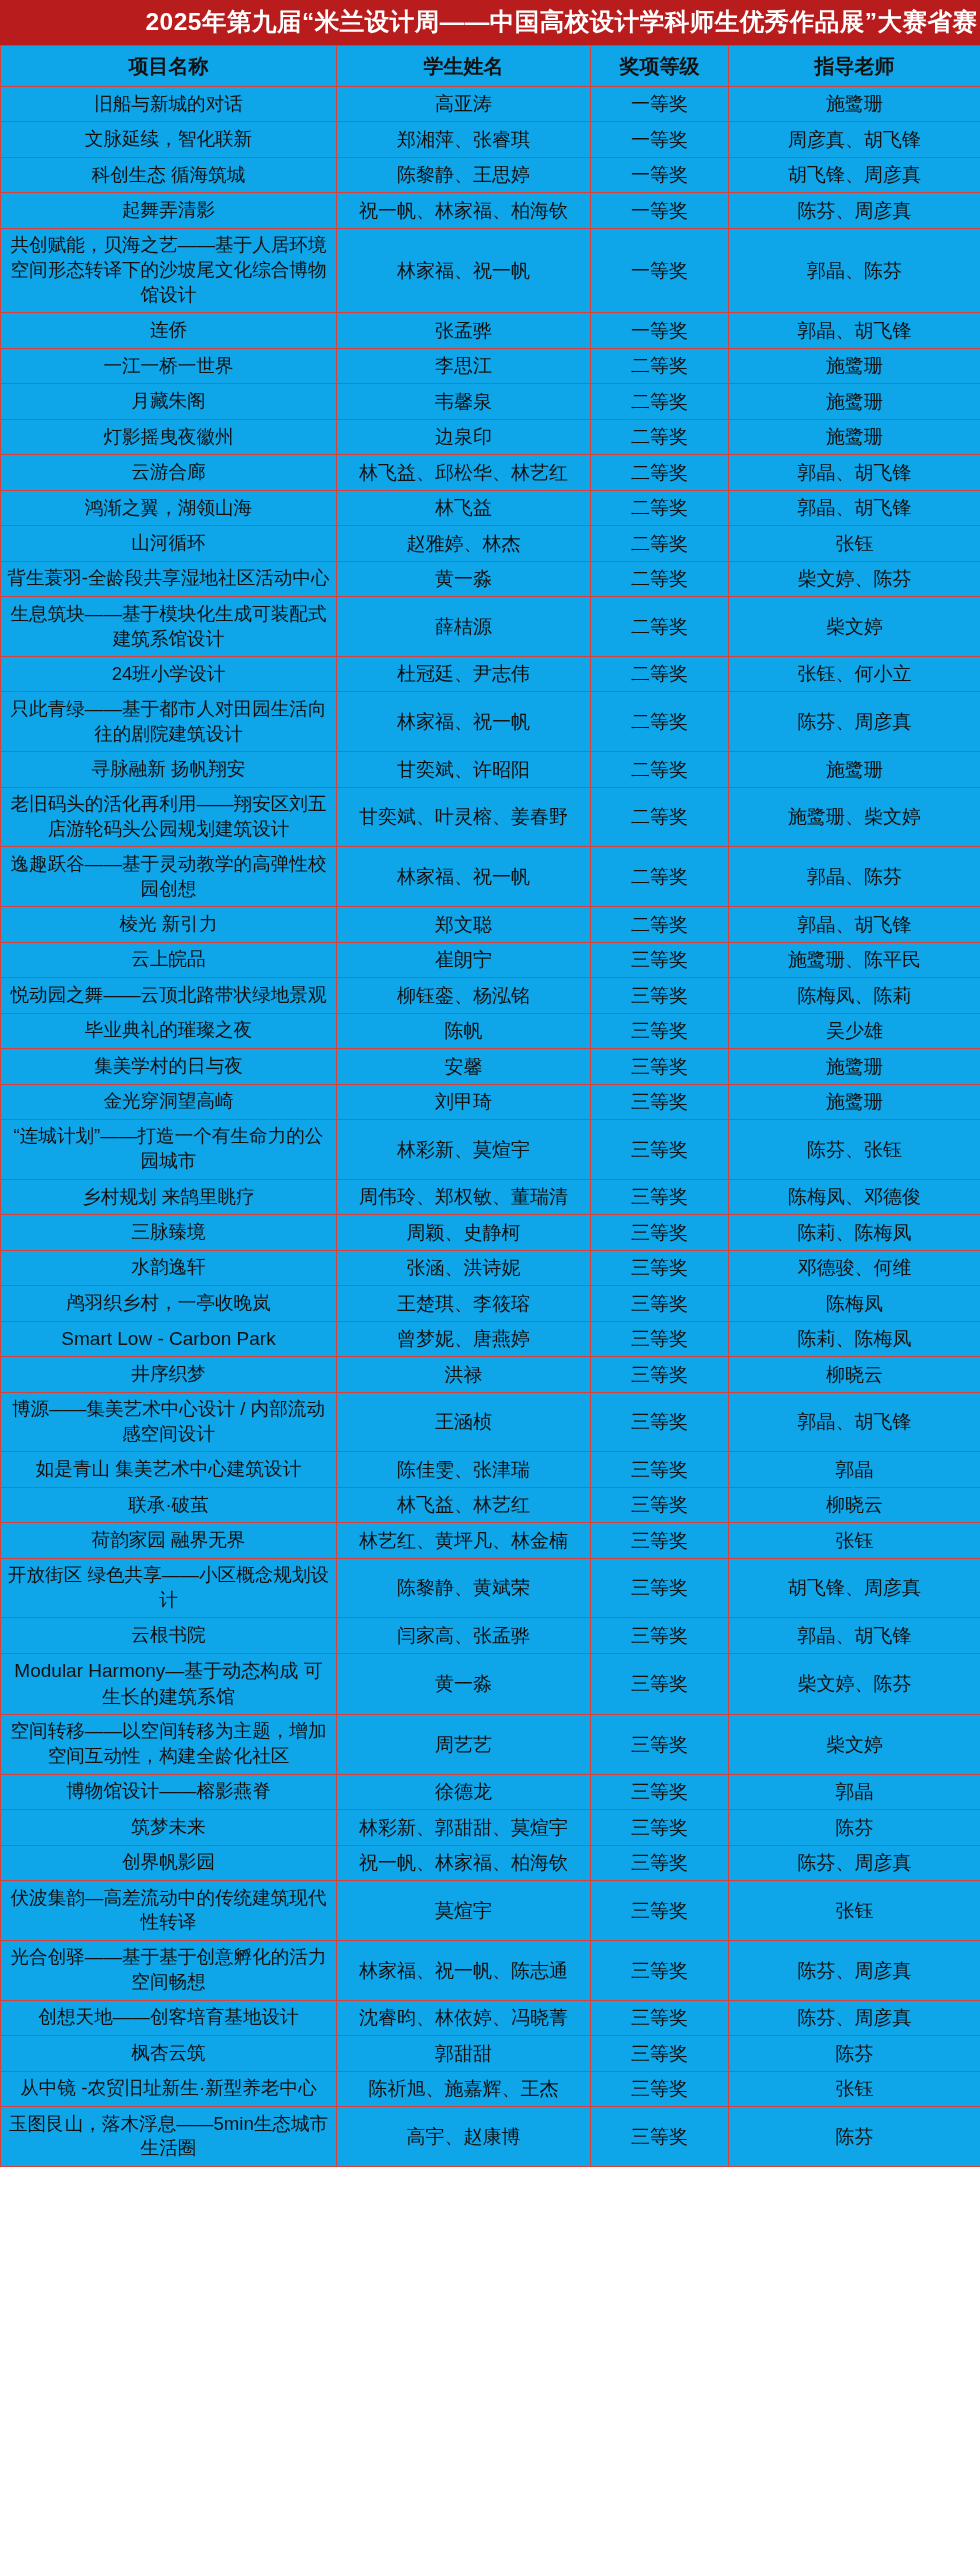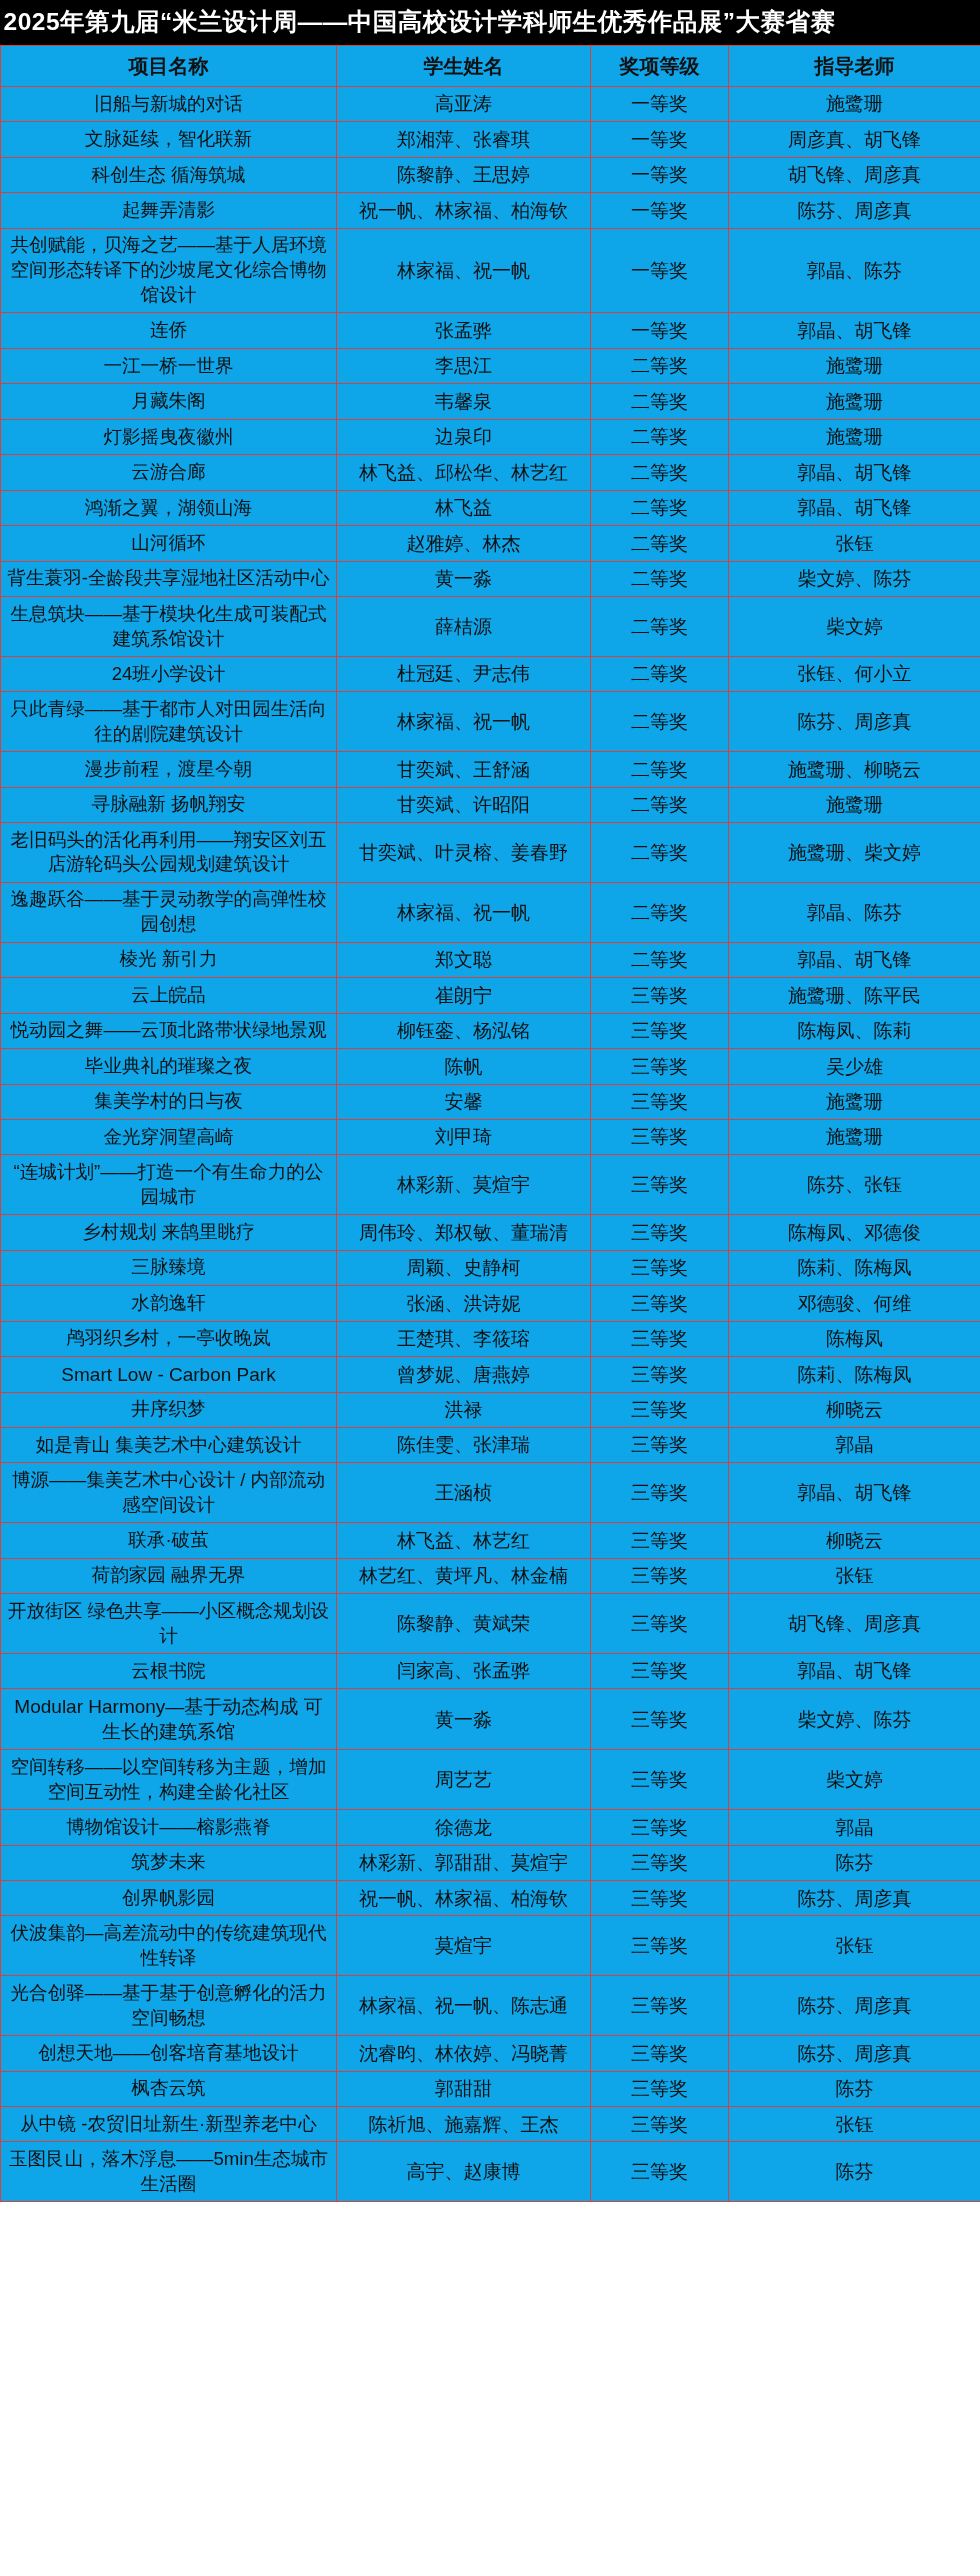--- a/index.html
+++ b/index.html
@@ -10,25 +10,25 @@
   body {
     font-family: "Liberation Sans", "DejaVu Sans", sans-serif;
     width: 981px;
   }
   .sheet {
     width: 981px;
     box-sizing: border-box;
     background: #ffffff;
   }
   .title-bar {
-    background: #000000;
+    background: #b91c1c;
     color: #ffffff;
     font-size: 24.5px;
     font-weight: bold;
-    text-align: left;
+    text-align: right;
     letter-spacing: 0.5px;
     padding: 8.2px 3.6px 9px 3.6px;
     box-sizing: border-box;
     line-height: 1.15;
   }
   table.award-table {
     width: 981px;
     border-collapse: collapse;
     table-layout: fixed;
     background: #0ea5e9;
@@ -175,26 +175,20 @@
           <td>二等奖</td>
           <td>张钰、何小立</td>
         </tr>
         <tr>
           <td class="name">只此青绿——基于都市人对田园生活向往的剧院建筑设计</td>
           <td>林家福、祝一帆</td>
           <td>二等奖</td>
           <td>陈芬、周彦真</td>
         </tr>
         <tr>
-          <td class="name">漫步前程，渡星今朝</td>
-          <td>甘奕斌、王舒涵</td>
-          <td>二等奖</td>
-          <td>施鹭珊、柳晓云</td>
-        </tr>
-        <tr>
           <td class="name">寻脉融新 扬帆翔安</td>
           <td>甘奕斌、许昭阳</td>
           <td>二等奖</td>
           <td>施鹭珊</td>
         </tr>
         <tr>
           <td class="name">老旧码头的活化再利用——翔安区刘五店游轮码头公园规划建筑设计</td>
           <td>甘奕斌、叶灵榕、姜春野</td>
           <td>二等奖</td>
           <td>施鹭珊、柴文婷</td>
@@ -277,32 +271,32 @@
           <td>三等奖</td>
           <td>陈莉、陈梅凤</td>
         </tr>
         <tr>
           <td class="name">井序织梦</td>
           <td>洪禄</td>
           <td>三等奖</td>
           <td>柳晓云</td>
         </tr>
         <tr>
+          <td class="name">博源——集美艺术中心设计 / 内部流动感空间设计</td>
+          <td>王涵桢</td>
+          <td>三等奖</td>
+          <td>郭晶、胡飞锋</td>
+        </tr>
+        <tr>
           <td class="name">如是青山 集美艺术中心建筑设计</td>
           <td>陈佳雯、张津瑞</td>
           <td>三等奖</td>
           <td>郭晶</td>
         </tr>
         <tr>
-          <td class="name">博源——集美艺术中心设计 / 内部流动感空间设计</td>
-          <td>王涵桢</td>
-          <td>三等奖</td>
-          <td>郭晶、胡飞锋</td>
-        </tr>
-        <tr>
           <td class="name">联承·破茧</td>
           <td>林飞益、林艺红</td>
           <td>三等奖</td>
           <td>柳晓云</td>
         </tr>
         <tr>
           <td class="name">荷韵家园 融界无界</td>
           <td>林艺红、黄坪凡、林金楠</td>
           <td>三等奖</td>
           <td>张钰</td>

